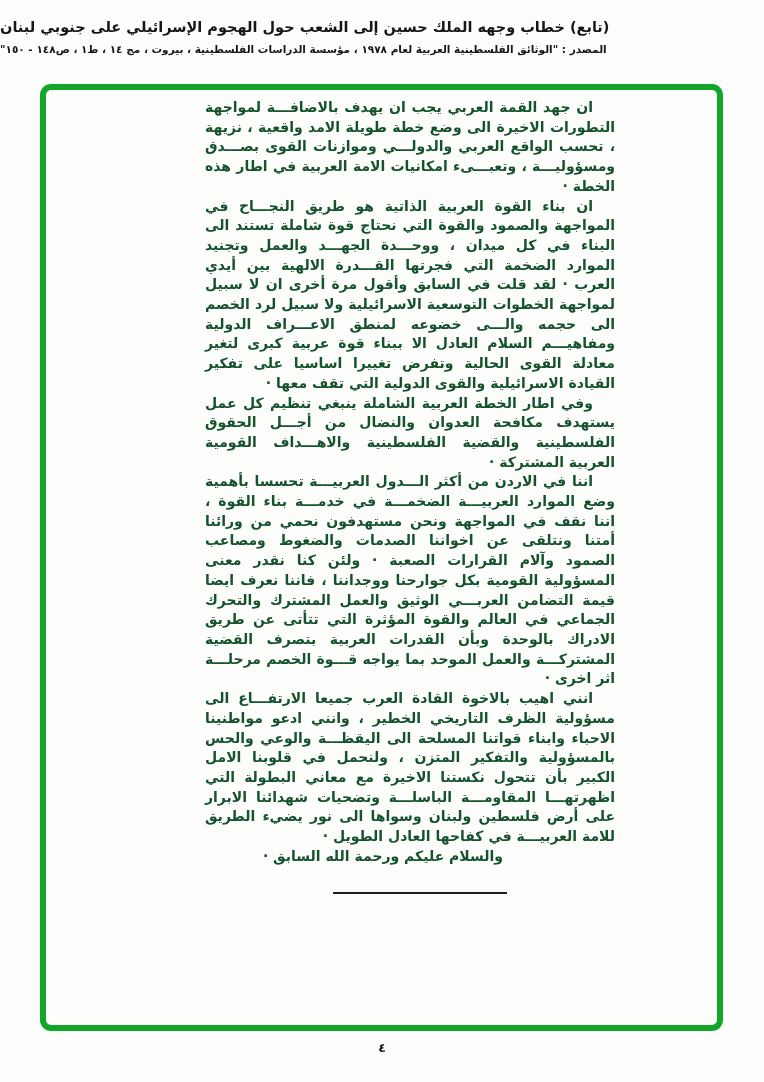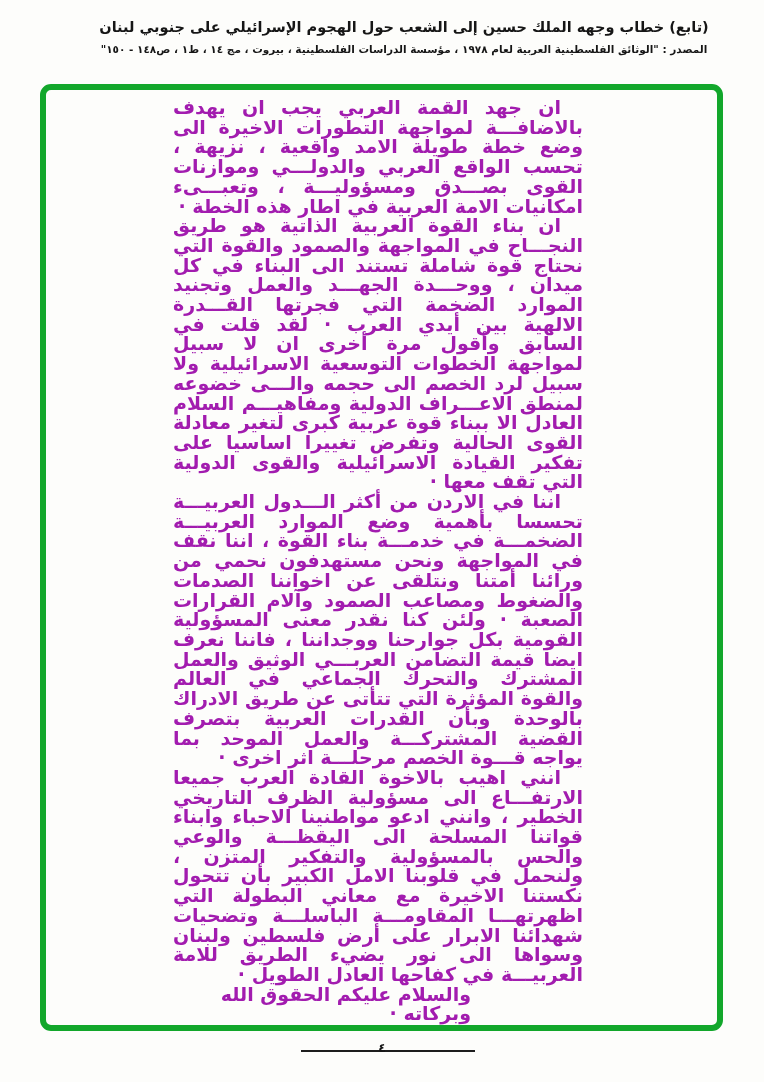--- a/index.html
+++ b/index.html
@@ -10,22 +10,21 @@
     color: #161616;
     position: relative;
     overflow: hidden;
   }
   .page { position: absolute; inset: 0; }
 
   
   .header {
     position: absolute;
     top: 19px; left: 0; right: 0;
-    text-align: center;
-    padding-left: 44px;
+    text-align: left;
   }
   .title {
     font-size: 14.5px;
     font-weight: 700;
     letter-spacing: 0;
     direction: rtl;
     white-space: nowrap;
   }
   .source {
     margin-top: 8px;
@@ -41,28 +40,28 @@
     left: 40px; top: 84px;
     width: 683px; height: 947px;
     border: 6px solid #12a72b;
     border-radius: 11px;
     background: transparent;
   }
 
   
   .text-col {
     position: absolute;
-    top: 8px; right: 134px;
+    top: 8px; right: 102px;
     width: 410px;
     direction: rtl;
     text-align: justify;
-    font-size: 19px;
+    font-size: 14px;
     font-weight: 700;
     line-height: 19.7px;
-    color: #a21caf;
+    color: #14532d;
   }
   .para { text-indent: 22px; margin: 0; }
   .closing {
     text-align: right;
     text-indent: 0;
     padding-left: 0;
     padding-right: 112px;
   }
   .divider {
     width: 174px; height: 2px;
@@ -86,22 +85,23 @@
 
   <div class="header">
     <div class="title">(تابع)  خطاب وجهه الملك حسين إلى الشعب حول الهجوم الإسرائيلي على جنوبي لبنان</div>
     <div class="source">المصدر : "الوثائق الفلسطينية العربية لعام ١٩٧٨ ، مؤسسة الدراسات الفلسطينية ، بيروت ، مج ١٤ ، ط١ ، ص١٤٨ - ١٥٠"</div>
   </div>
 
   <div class="green-box">
     <div class="text-col">
       <p class="para">ان جهد القمة العربي يجب ان يهدف بالاضافـــة لمواجهة التطورات الاخيرة الى وضع خطة طويلة الامد واقعية ، نزيهة ، تحسب الواقع العربي والدولـــي وموازنات القوى بصـــدق ومسؤوليـــة ، وتعبـــىء امكانيات الامة العربية في اطار هذه الخطة ·</p>
       <p class="para">ان بناء القوة العربية الذاتية هو طريق النجـــاح في المواجهة والصمود والقوة التي نحتاج قوة شاملة تستند الى البناء في كل ميدان ، ووحـــدة الجهـــد والعمل وتجنيد الموارد الضخمة التي فجرتها القـــدرة الالهية بين أيدي العرب · لقد قلت في السابق وأقول مرة أخرى ان لا سبيل لمواجهة الخطوات التوسعية الاسرائيلية ولا سبيل لرد الخصم الى حجمه والـــى خضوعه لمنطق الاعـــراف الدولية ومفاهيـــم السلام العادل الا ببناء قوة عربية كبرى لتغير معادلة القوى الحالية وتفرض تغييرا اساسيا على تفكير القيادة الاسرائيلية والقوى الدولية التي تقف معها ·</p>
+      <p class="para">وفي اطار الخطة العربية الشاملة ينبغي تنظيم كل عمل يستهدف مكافحة العدوان والنضال من أجـــل الحقوق الفلسطينية والقضية الفلسطينية والاهـــداف القومية العربية المشتركة ·</p>
       <p class="para">اننا في الاردن من أكثر الـــدول العربيـــة تحسسا بأهمية وضع الموارد العربيـــة الضخمـــة في خدمـــة بناء القوة ، اننا نقف في المواجهة ونحن مستهدفون نحمي من ورائنا أمتنا ونتلقى عن اخواننا الصدمات والضغوط ومصاعب الصمود وآلام القرارات الصعبة · ولئن كنا نقدر معنى المسؤولية القومية بكل جوارحنا ووجداننا ، فاننا نعرف ايضا قيمة التضامن العربـــي الوثيق والعمل المشترك والتحرك الجماعي في العالم والقوة المؤثرة التي تتأتى عن طريق الادراك بالوحدة وبأن القدرات العربية بتصرف القضية المشتركـــة والعمل الموحد بما يواجه قـــوة الخصم مرحلـــة اثر اخرى ·</p>
       <p class="para">انني اهيب بالاخوة القادة العرب جميعا الارتفـــاع الى مسؤولية الظرف التاريخي الخطير ، وانني ادعو مواطنينا الاحباء وابناء قواتنا المسلحة الى اليقظـــة والوعي والحس بالمسؤولية والتفكير المتزن ، ولنحمل في قلوبنا الامل الكبير بأن تتحول نكستنا الاخيرة مع معاني البطولة التي اظهرتهـــا المقاومـــة الباسلـــة وتضحيات شهدائنا الابرار على أرض فلسطين ولبنان وسواها الى نور يضيء الطريق للامة العربيـــة في كفاحها العادل الطويل ·</p>
-      <p class="para closing">والسلام عليكم الحقوق الله وبركاته ·</p>
+      <p class="para closing">والسلام عليكم ورحمة الله السابق ·</p>
       <div class="divider"></div>
     </div>
   </div>
 
   <div class="page-number">٤</div>
 
 </div>
 
 </body></html>

